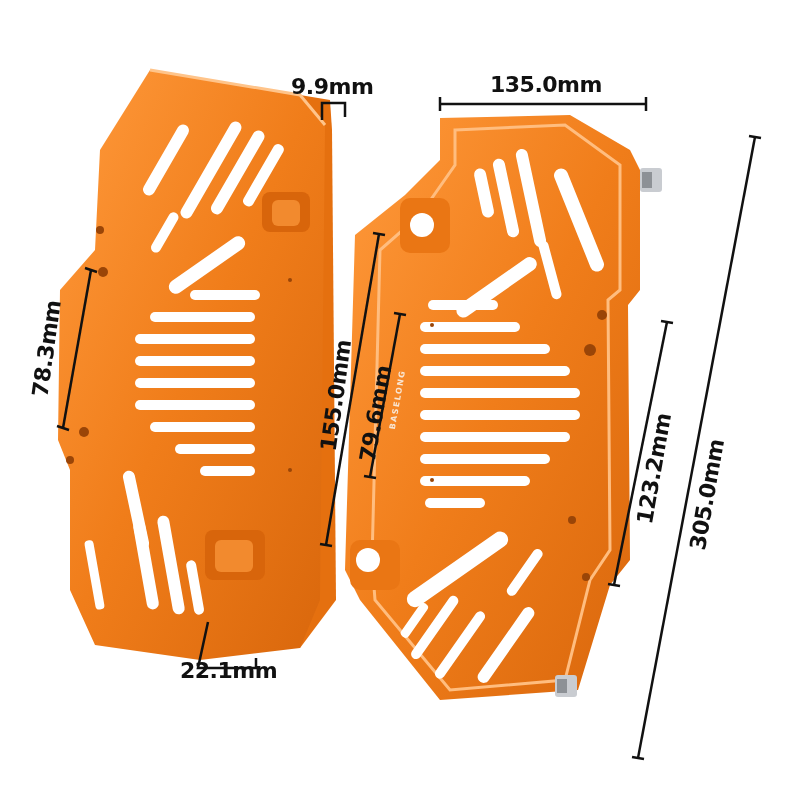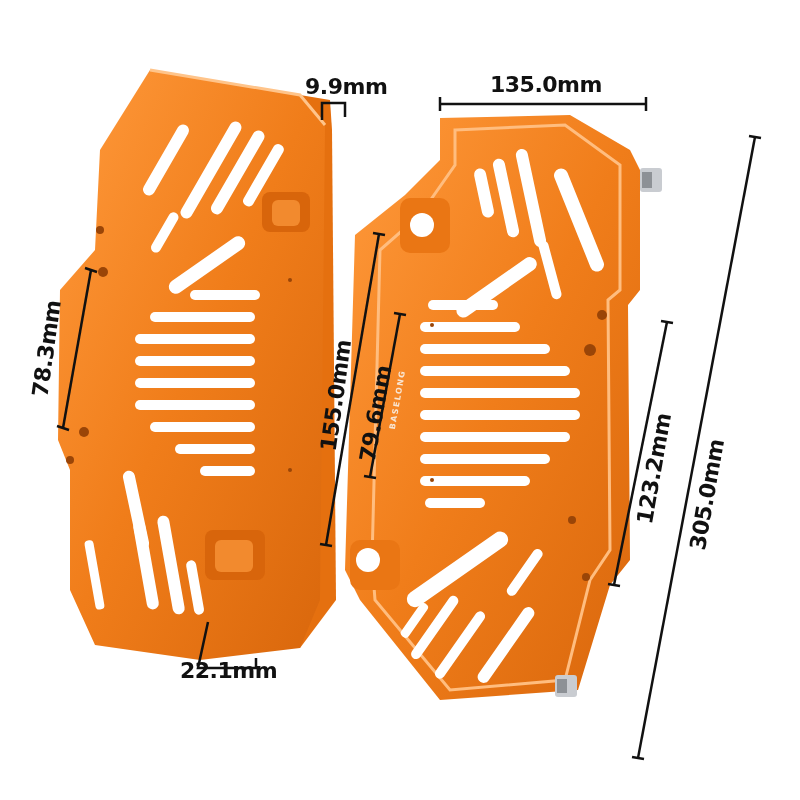--- a/index.html
+++ b/index.html
@@ -166,21 +166,21 @@
 
       <line x1="755" y1="137" x2="638" y2="758"></line>
       <line x1="749" y1="136" x2="761" y2="138"></line>
       <line x1="632" y1="757" x2="644" y2="759"></line>
 
       <polyline points="208,622 198,668 256,668 256,658"></polyline>
     </g>
   </svg>
 
   
-  <div class="label" style="left:305px; top:74px;">9.9mm</div>
+  <div class="label" style="left:291px; top:74px;">9.9mm</div>
   <div class="label" style="left:490px; top:72px;">135.0mm</div>
   <div class="label rot" style="left:-2px; top:336px; transform: rotate(-82deg);">78.3mm</div>
   <div class="label rot" style="left:280px; top:383px; transform: rotate(-82deg);">155.0mm</div>
   <div class="label rot" style="left:327px; top:401px; transform: rotate(-80deg);">79.6mm</div>
   <div class="label rot" style="left:598px; top:456px; transform: rotate(-80deg);">123.2mm</div>
   <div class="label rot" style="left:651px; top:482px; transform: rotate(-80deg);">305.0mm</div>
   <div class="label" style="left:180px; top:658px;">22.1mm</div>
 </div>
 
 </body></html>

